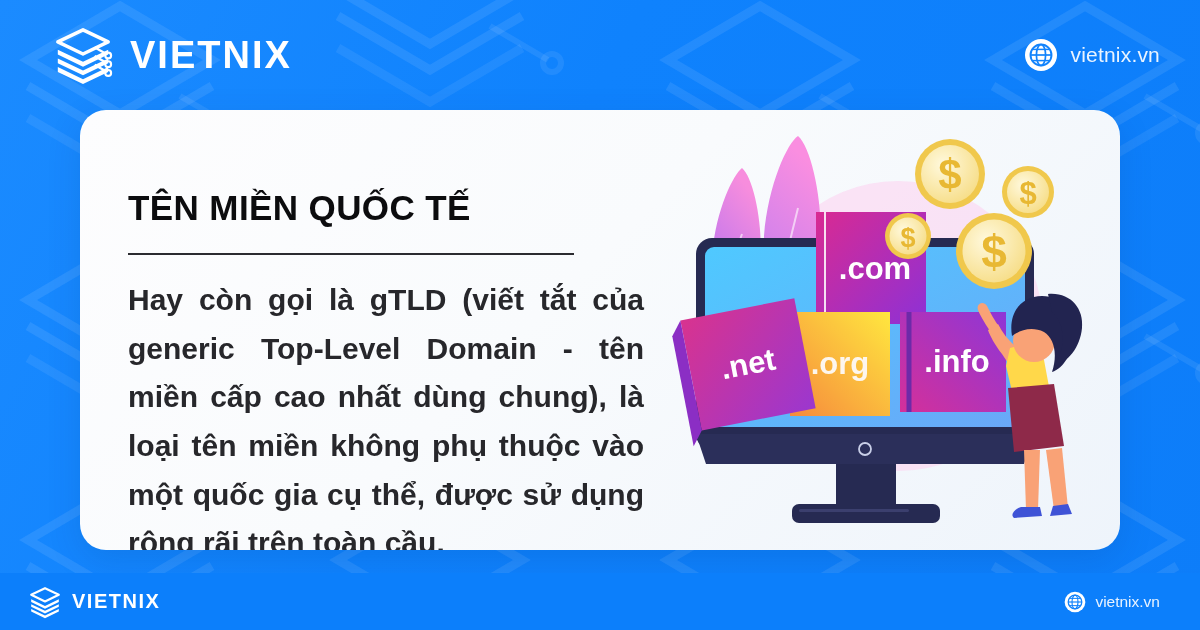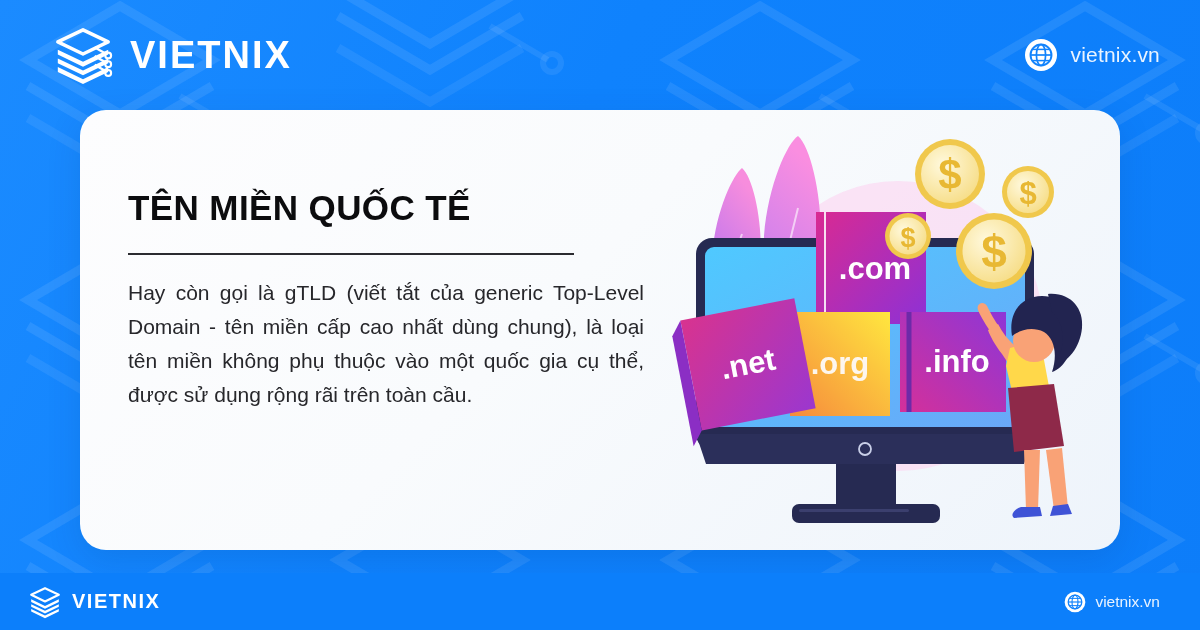--- a/index.html
+++ b/index.html
@@ -50,23 +50,23 @@
   .headline {
     font-size:35px; font-weight:700; color:#0c0c0e;
     letter-spacing:.4px; line-height:1.12;
   }
   .divider {
     margin-top:26px; width:446px; height:0;
     border-top:2.5px solid #2b2b30;
   }
   .body-copy {
     margin-top:21px; width:516px;
-    font-size:21px; line-height:1.62; color:#27272b;
+    font-size:30px; line-height:1.62; color:#27272b;
     text-align:justify; text-justify:inter-word;
-    font-weight:400;
+    font-weight:700;
   }
 
   
   .art { position:absolute; right:18px; top:6px; width:430px; height:430px; }
 
   
   .footer {
     position:absolute; left:0; bottom:0; width:1200px; height:57px;
     background:#0c7ffb; z-index:6;
     display:flex; align-items:center; justify-content:space-between;

